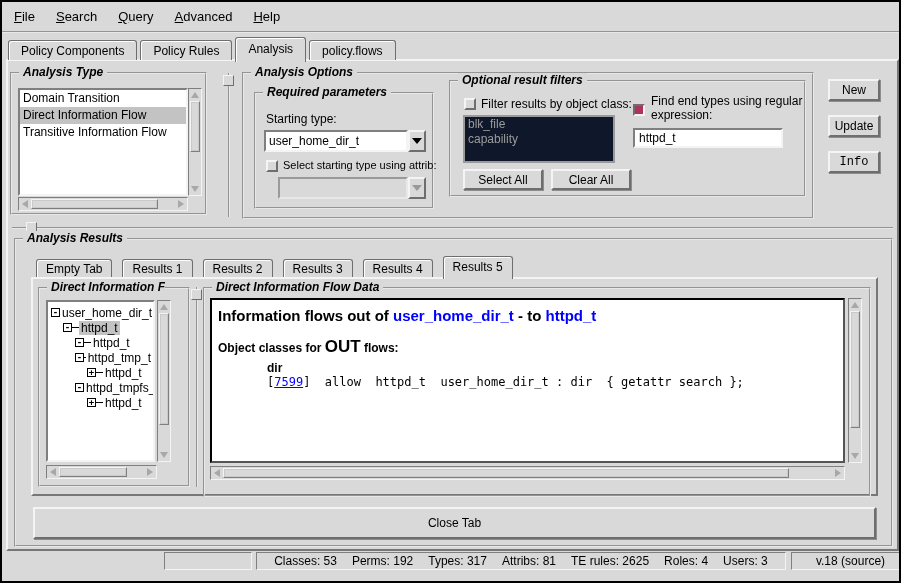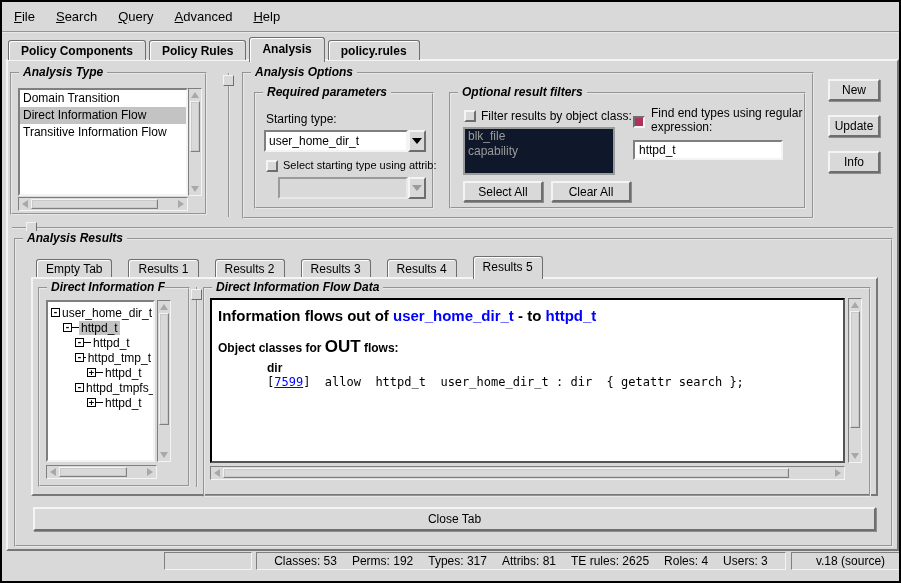--- a/index.html
+++ b/index.html
@@ -23,21 +23,21 @@
     border-bottom:2px groove #e8e8e8; background:#d9d9d9;
   }
   .menu-item { display:inline-block; font-size:13px; }
   .menu-item::first-letter { text-decoration:underline; }
   
   .tabbar { position:absolute; left:6px; top:33px; height:25px; display:flex; align-items:flex-end; z-index:3; }
   .tab {
     position:relative; background:#d9d9d9; margin-right:3px;
     border:1px solid #6e6e6e; border-bottom:none; border-radius:3px 3px 0 0;
     box-shadow:inset 1px 1px 0 #fff; padding:0 12px;
-    height:20px; display:flex; align-items:center; font-size:12px;font-weight:bold;
+    height:20px; display:flex; align-items:center; font-size:12px;
   }
   .tab.active { height:25px; margin-bottom:-2px; padding-bottom:2px; z-index:4;text-align:right; }
   .page {
     position:absolute; left:4px; top:57px; width:893px; height:492px;
     border:2px solid; border-color:#f4f4f4 #777 #777 #f4f4f4; background:#d9d9d9; z-index:2;
   }
   
   .lf { position:absolute; border:2px groove #e8e8e8; }
   .lf-title {
     position:absolute; top:-9px; left:7px; background:#d9d9d9; padding:0 4px;
@@ -82,21 +82,21 @@
   .txt { position:absolute; border:2px solid; border-color:#7f7f7f #f4f4f4 #f4f4f4 #7f7f7f;
     background:#fff; font:12px "Liberation Sans",sans-serif; padding:1px 4px; }
   .lbl { position:absolute; font-size:12px; white-space:nowrap; }
   
   .sash-h { position:absolute; border-top:2px groove #e8e8e8; }
   .sash-v { position:absolute; border-left:2px groove #e8e8e8; }
   .sash-handle { position:absolute; width:11px; height:11px; background:#d9d9d9;
     border:1px solid; border-color:#f4f4f4 #6e6e6e #6e6e6e #f4f4f4; }
   
   .rtabbar { position:absolute; left:30px; top:252px; display:flex; align-items:flex-end; z-index:3; }
-  .rtab { background:#d9d9d9; margin-right:16px; border:1px solid #6e6e6e; border-bottom:none;
+  .rtab { background:#d9d9d9; margin-right:10px; border:1px solid #6e6e6e; border-bottom:none;
     border-radius:3px 3px 0 0; box-shadow:inset 1px 1px 0 #fff; padding:0 9px;
     height:18px; display:flex; align-items:center; font-size:12px; }
   .rtab.active { height:23px; margin-bottom:-2px; padding-bottom:2px; z-index:4; }
   .rpage { position:absolute; left:25px; top:273px; width:852px; height:264px;
     border:2px solid; border-color:#f4f4f4 #777 #777 #f4f4f4; background:#d9d9d9; z-index:2; }
   
   .treebox { position:absolute; background:#fff; overflow:hidden;
     border:2px solid; border-color:#7f7f7f #f4f4f4 #f4f4f4 #7f7f7f; padding-top:3px; }
   .tree-row { height:15px; display:flex; align-items:center; white-space:nowrap; }
   .tree-exp { flex:0 0 9px; width:9px; height:9px; border:1px solid #000; background:#fff;
@@ -139,21 +139,21 @@
     <div class="tab">
         <span>Policy Components</span>
       </div>
     <div class="tab">
         <span>Policy Rules</span>
       </div>
     <div class="tab active">
         <span>Analysis</span>
       </div>
     <div class="tab">
-        <span>policy.rules</span>
+        <span>policy.flows</span>
       </div>
   </div>
 
   <div class="page">
 
     <div class="lf" style="left:2px; top:11px; width:197px; height:143px;">
       <span class="lf-title">Analysis Type</span>
       <div class="listbox" style="left:6px; top:14px; width:170px; height:108px;">
         <div class="row">Domain Transition</div>
         <div class="row sel">Direct Information Flow</div>
@@ -201,21 +201,21 @@
         <span class="chk" style="left:10px; top:66px;"></span>
         <span class="lbl" style="left:27px; top:65px; font-size:11px;">Select starting type using attrib:</span>
         <div class="combo disabled" style="left:22px; top:83px; width:148px; height:22px;">
           <input class="combo-field" disabled="" value="" style="">
           <span class="combo-arrow">
               <span class="car"></span>
             </span>
         </div>
       </div>
 
-      <div class="lf" style="left:205px; top:18px; width:357px; height:117px;">
+      <div class="lf" style="left:205px; top:6px; width:357px; height:117px;">
         <span class="lf-title">Optional result filters</span>
         <span class="chk" style="left:13px; top:16px;"></span>
         <span class="lbl" style="left:30px; top:15px;">Filter results by object class:</span>
         <div class="listbox disabled" style="left:12px; top:33px; width:152px; height:48px;">
           <div class="row">blk_file</div>
           <div class="row">capability</div>
         </div>
         <div class="btn" style="left:12px; top:87px; width:80px; height:21px;">
             <span>Select All</span>
           </div>
@@ -228,21 +228,21 @@
         <input class="txt" style="left: 182px; top: 46px; width: 150px; height: 20px;" value="httpd_t">
       </div>
     </div>
 
     <div class="btn" style="left:820px; top:18px; width:52px; height:22px;">
         <span>New</span>
       </div>
     <div class="btn" style="left:820px; top:54px; width:52px; height:22px;">
         <span>Update</span>
       </div>
-    <div class="btn" style="left:820px; top:90px; width:52px; height:22px;">
+    <div class="btn" style="left:820px; top:90px; width:52px; height:22px;font-family:Liberation Mono, monospace;">
         <span>Info</span>
       </div>
 
     <div class="sash-h" style="left:4px; top:166px; width:881px;"></div>
     <div class="sash-handle" style="left:18px; top:161px;"></div>
 
     <div class="lf" style="left:6px; top:177px; width:879px; height:309px;">
       <span class="lf-title">Analysis Results</span>
 
       <div class="rtabbar" style="left:20px; top:16px;">
@@ -360,21 +360,21 @@
             <div class="sb-trough">
                 <div class="sb-thumb" style="left:0; width:93%;"></div>
               </div>
             <div class="sb-btn">
                 <span class="tri right"></span>
               </div>
           </div>
         </div>
       </div>
 
-      <div class="btn" style="left:17px; top:267px; width:843px; height:24px;">
+      <div class="btn" style="left:17px; top:267px; width:843px; height:32px;">
           <span>Close Tab</span>
         </div>
     </div>
   </div>
 
   <div class="statusbar">
     <div class="sb-box" style="left:150px; width:88px;"></div>
     <div class="sb-box" style="left:242px; width:530px;">
       <span>Classes: 53</span>
       <span>Perms: 192</span>

